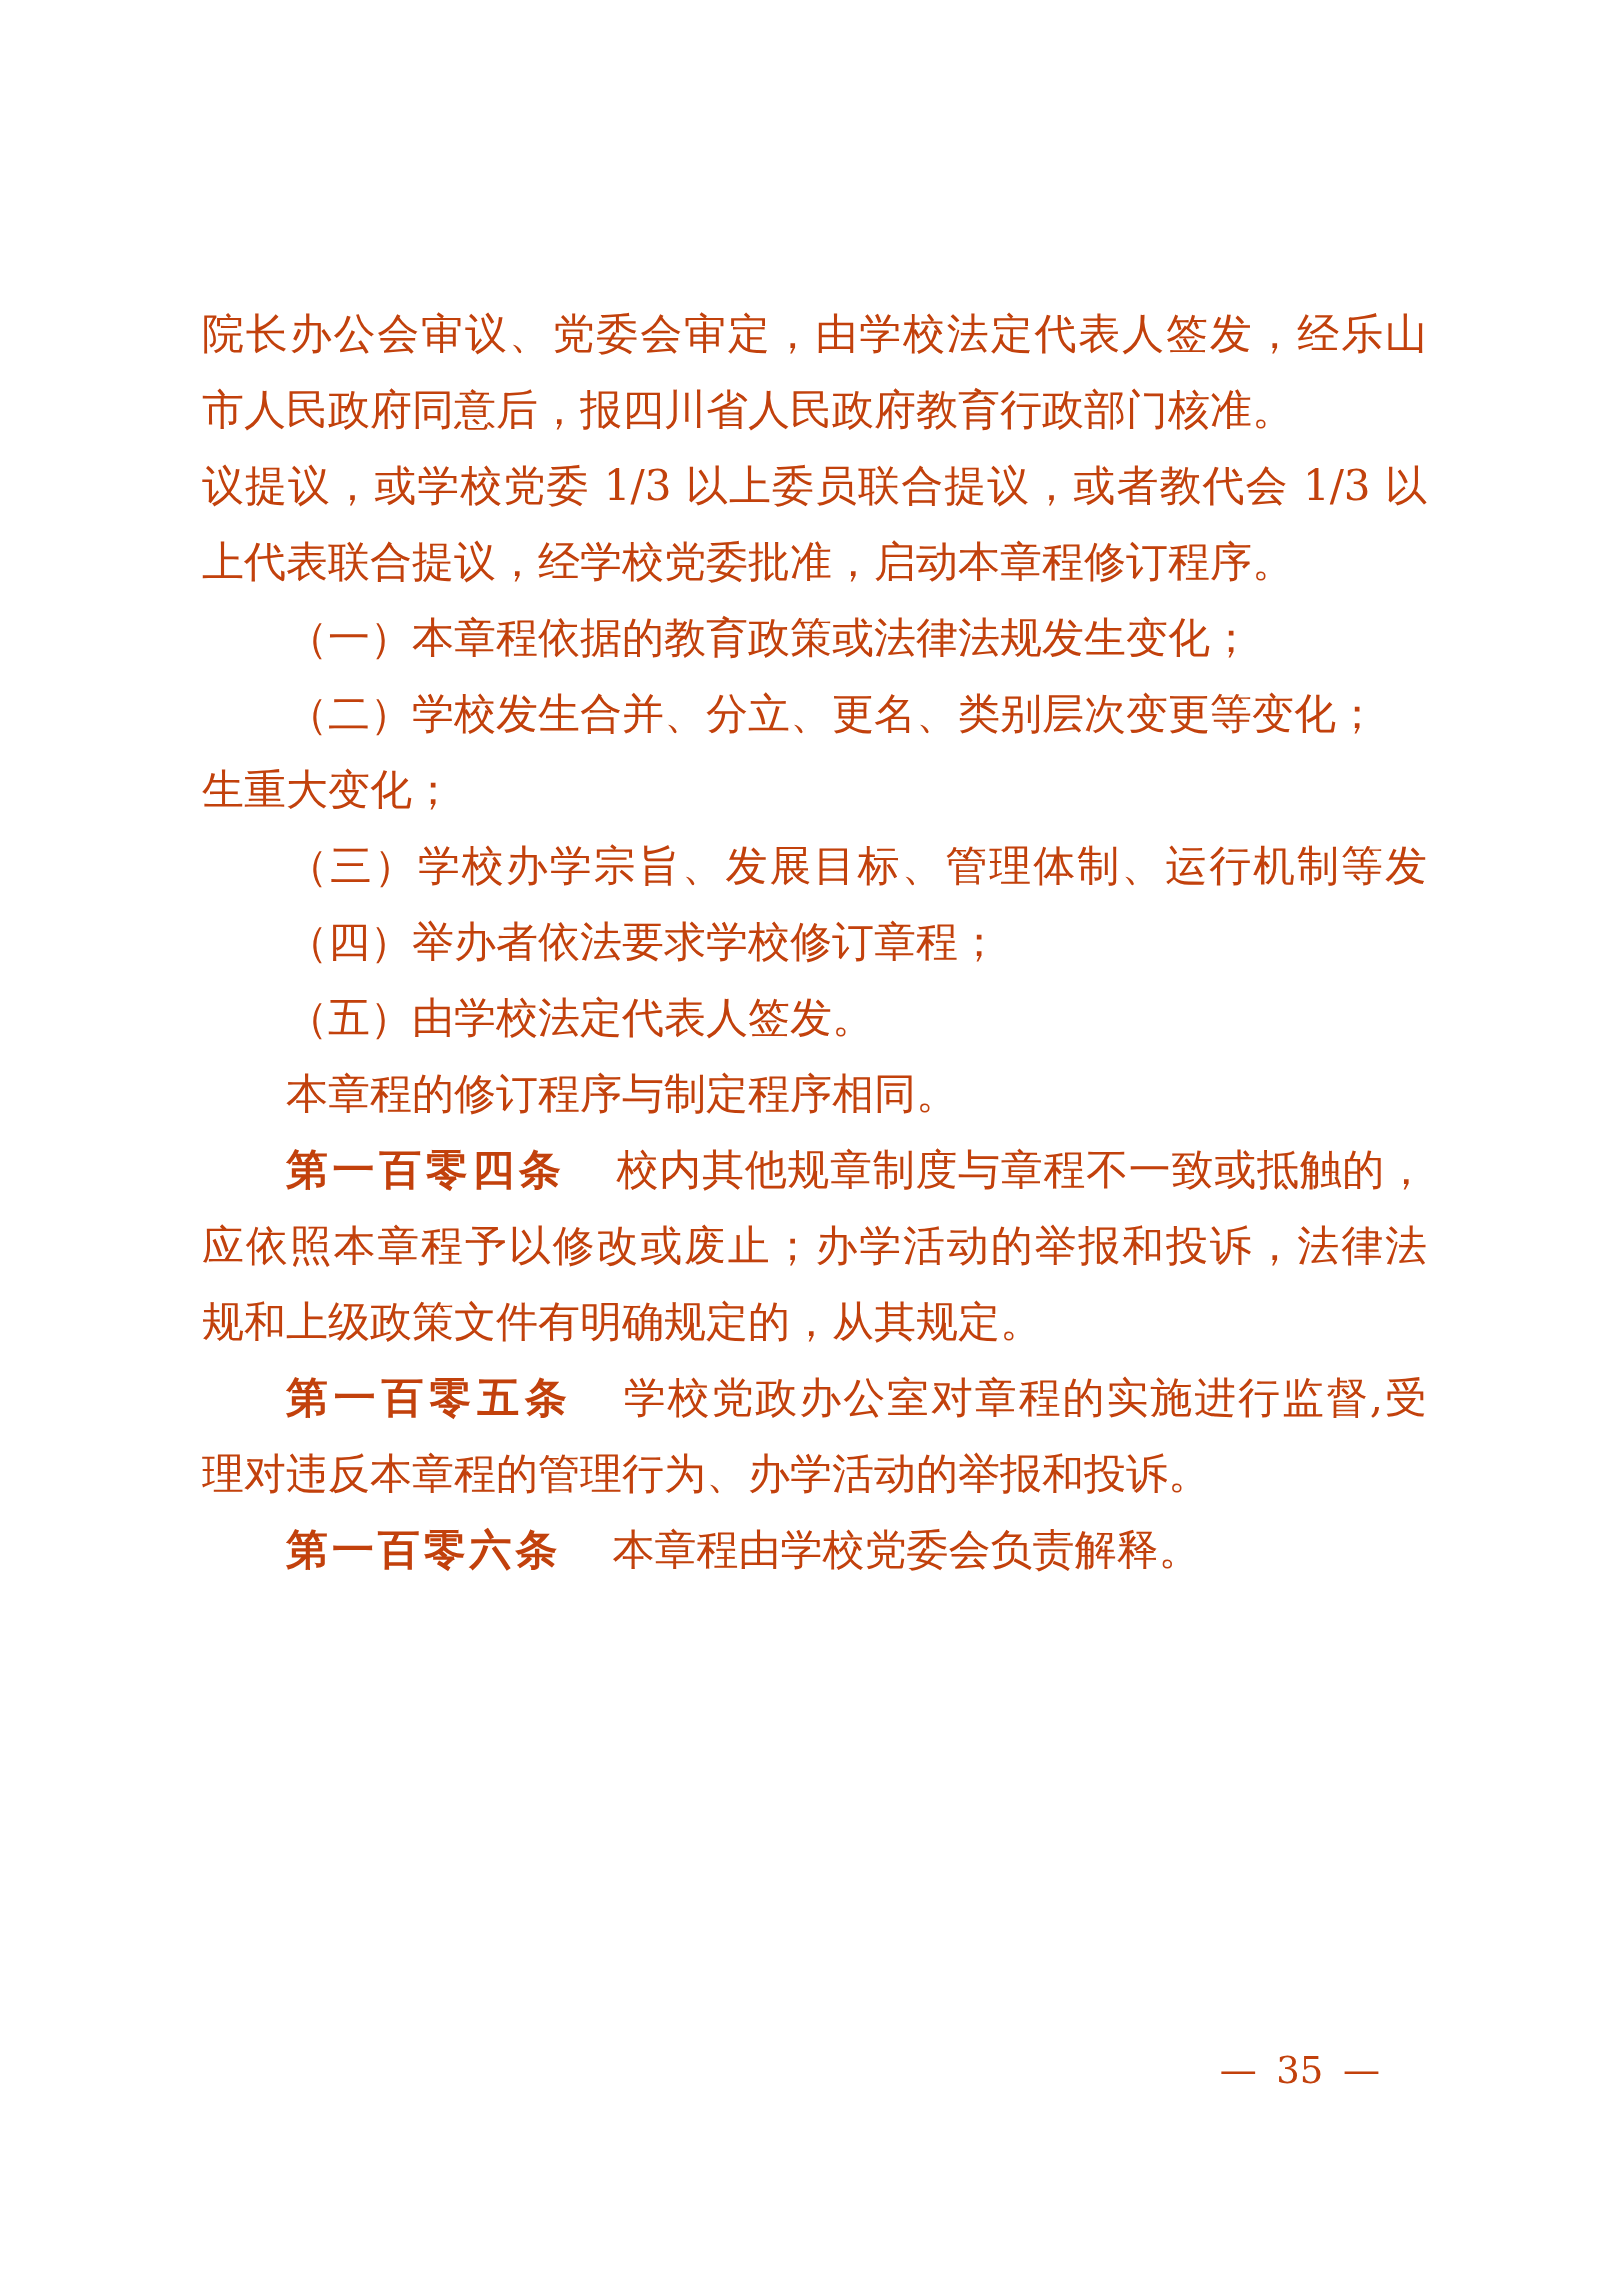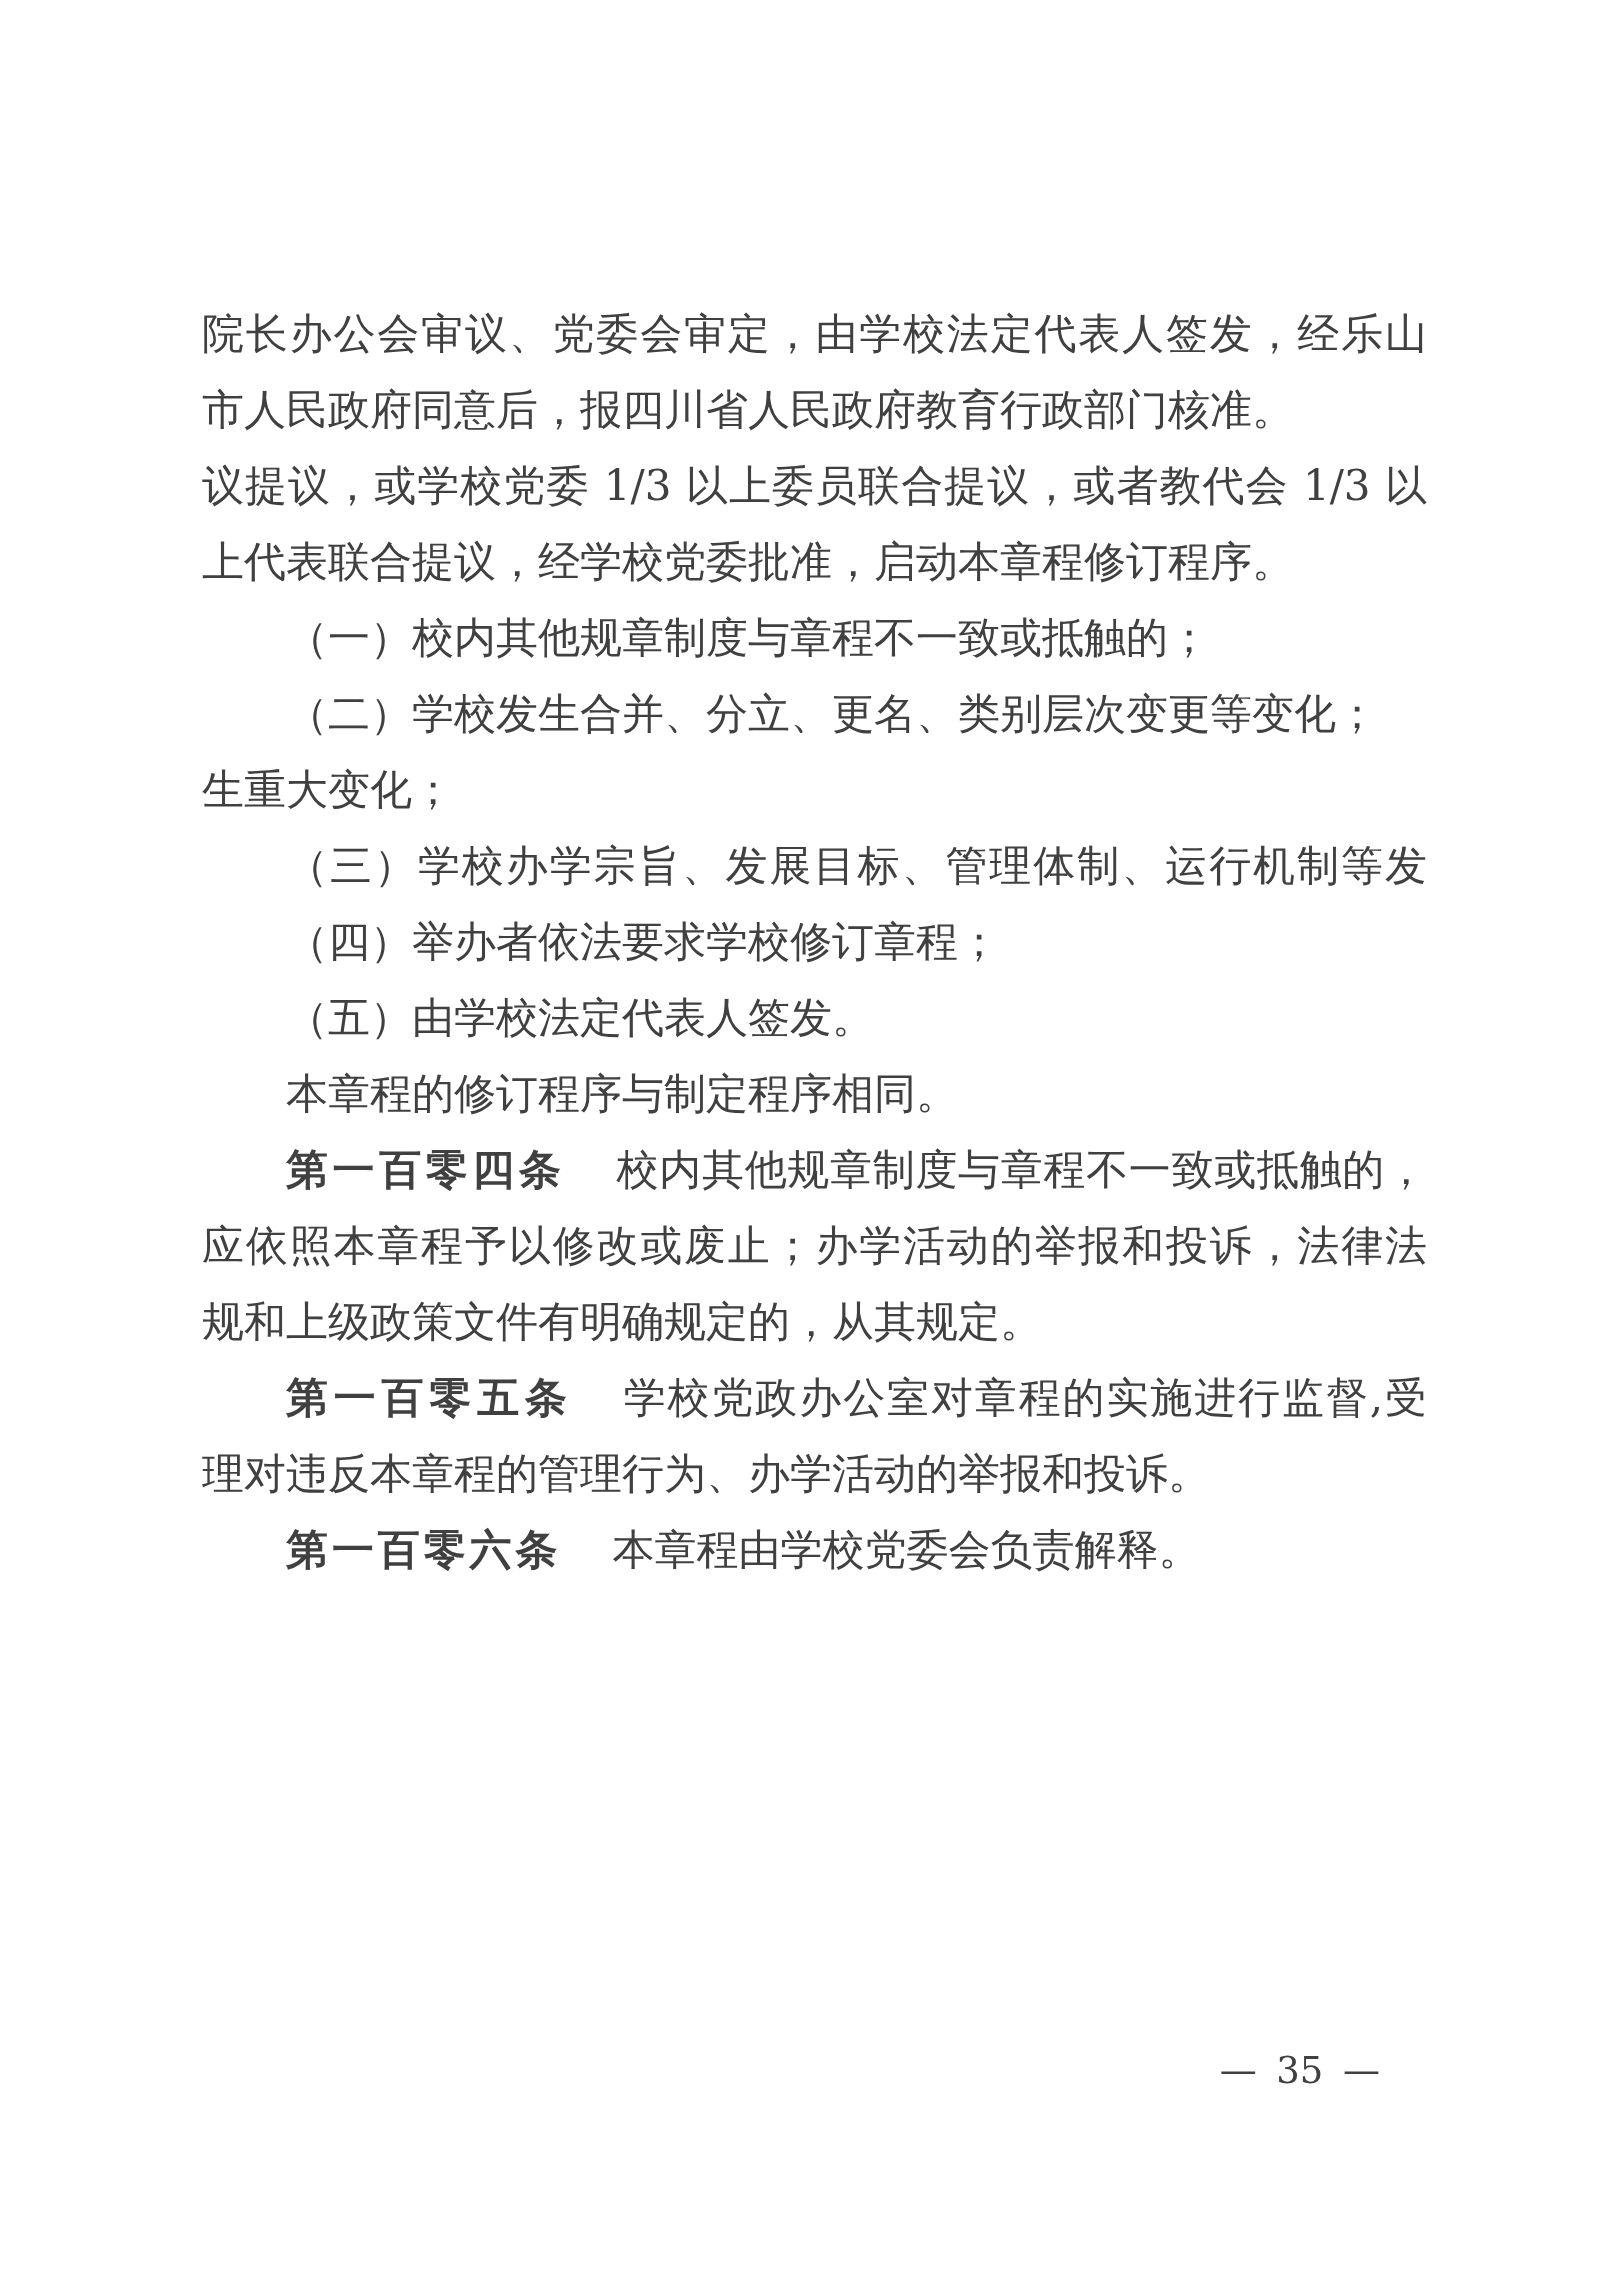--- a/index.html
+++ b/index.html
@@ -3,21 +3,21 @@
 <meta charset="utf-8">
 <style>
   html, body { margin: 0; padding: 0; background: #888; }
   .page {
     position: relative;
     width: 1621px;
     height: 2293px;
     background: #ffffff;
     margin: 0 auto;
     font-family: "DejaVu Serif", "Liberation Serif", serif;
-    color: #404040;
+    color: #c2410c;
     overflow: hidden;
   }
   .content {
     position: absolute;
     left: 202px;
     top: 296px;
     width: 1225px;
   }
   .line {
     height: 76px;
@@ -50,21 +50,21 @@
 
 <div class="page">
   <div class="content">
 
     <div class="line fill"><span>院长办公会审议、党委会审定，由学校法定代表人签发，经乐山</span></div>
     <div class="line"><span>市人民政府同意后，报四川省人民政府教育行政部门核准。</span></div>
 
     <div class="line fill"><span>议提议，或学校党委 1/3 以上委员联合提议，或者教代会 1/3 以</span></div>
     <div class="line"><span>上代表联合提议，经学校党委批准，启动本章程修订程序。</span></div>
 
-    <div class="line ind"><span>（一）校内其他规章制度与章程不一致或抵触的；</span></div>
+    <div class="line ind"><span>（一）本章程依据的教育政策或法律法规发生变化；</span></div>
     <div class="line ind"><span>（二）学校发生合并、分立、更名、类别层次变更等变化；</span></div>
     <div class="line"><span>生重大变化；</span></div>
     <div class="line ind fill"><span>（三）学校办学宗旨、发展目标、管理体制、运行机制等发</span></div>
     <div class="line ind"><span>（四）举办者依法要求学校修订章程；</span></div>
     <div class="line ind"><span>（五）由学校法定代表人签发。</span></div>
 
     <div class="line ind"><span>本章程的修订程序与制定程序相同。</span></div>
 
     <div class="line ind fill"><span class="lead">第一百零四条</span><span>校内其他规章制度与章程不一致或抵触的，</span></div>
     <div class="line fill"><span>应依照本章程予以修改或废止；办学活动的举报和投诉，法律法</span></div>

